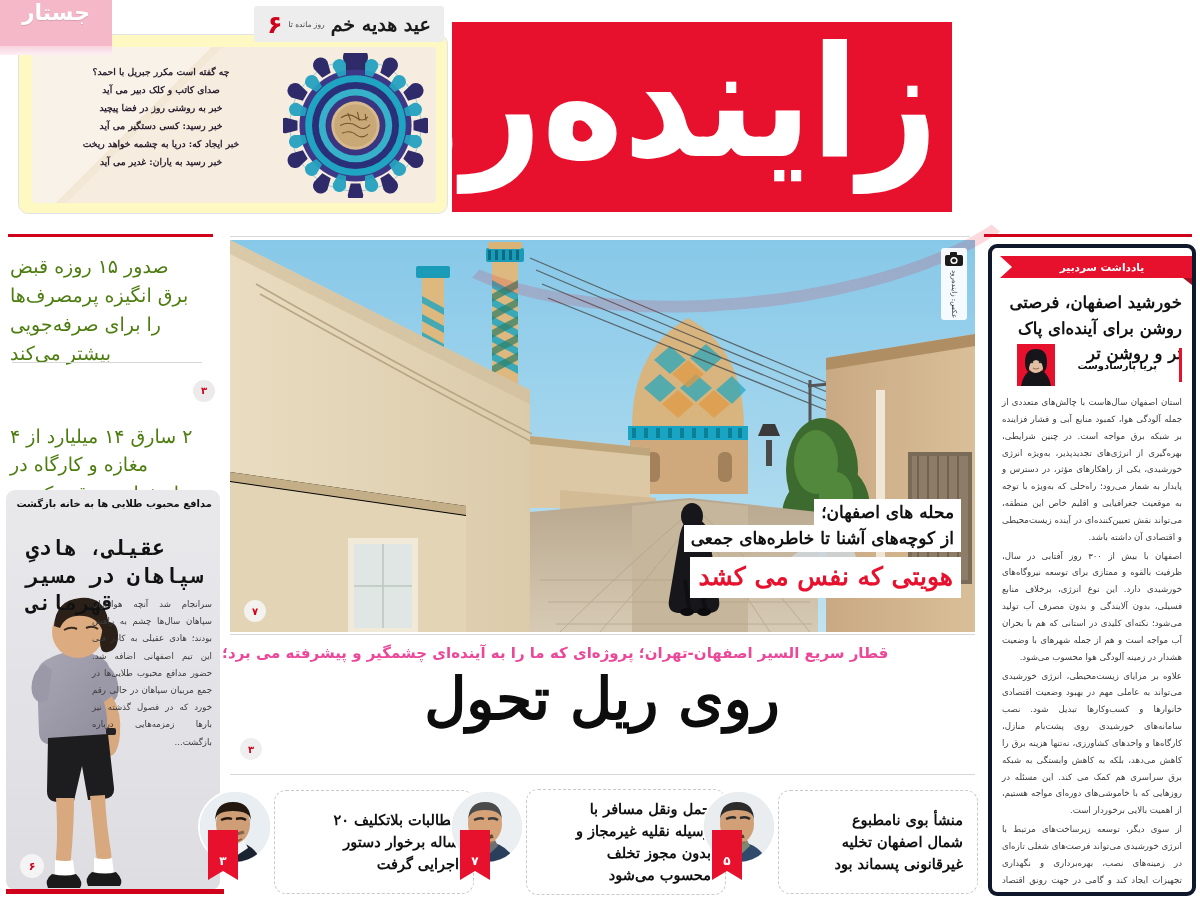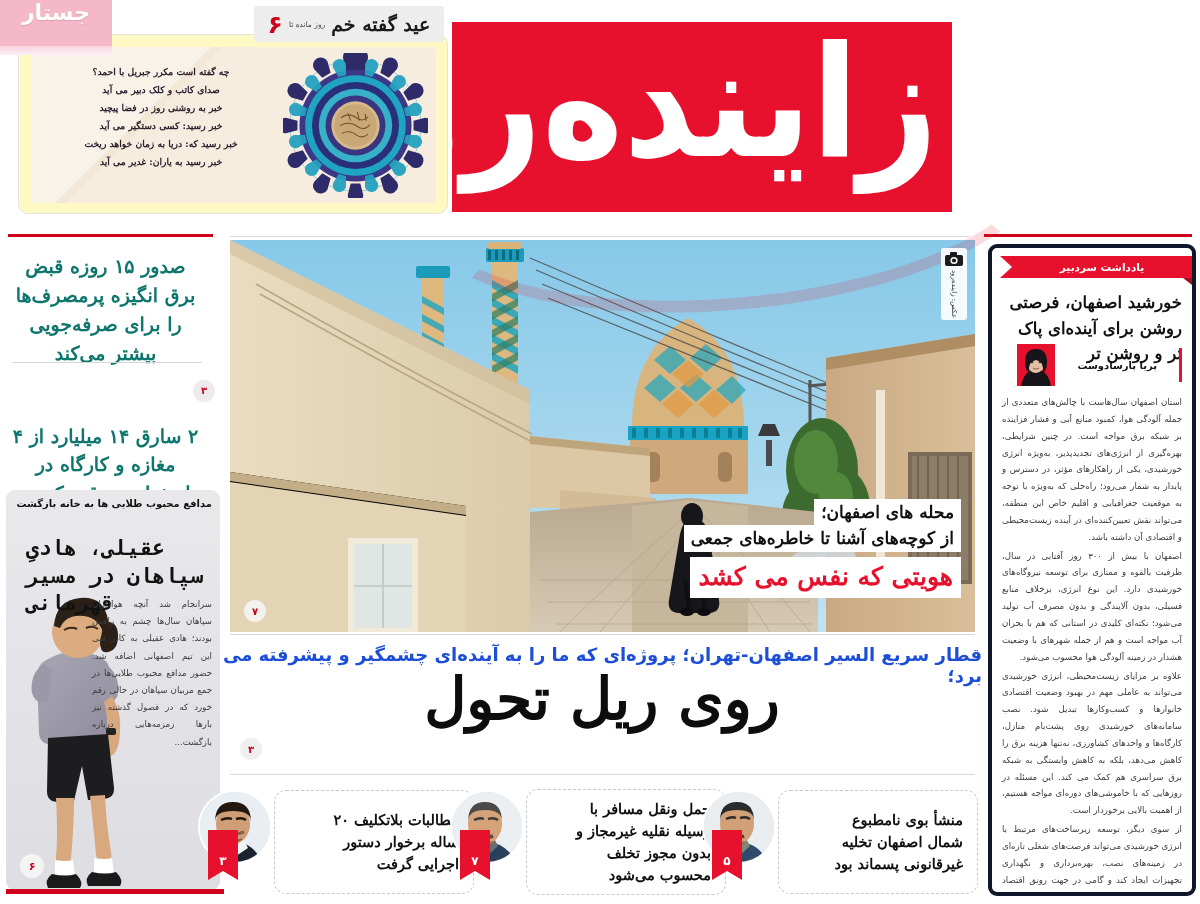--- a/index.html
+++ b/index.html
@@ -99,22 +99,22 @@
   }
   .mastinfo div{ white-space:nowrap; }
 
   
   .rule-red { position:absolute; background:#d0021b; height:3px; }
   .rule-gray{ position:absolute; background:#d8d8d8; height:1px; }
 
   
   .leftcol { position:absolute; left:0; top:240px; width:215px; height:664px; }
   .lhead {
-    padding:12px 14px 10px 10px; text-align:center;
-    font-size:19px; font-weight:700; line-height:1.52; color:#0f766e;
+    padding:12px 14px 10px 10px; text-align:left;
+    font-size:19px; font-weight:400; line-height:1.52; color:#4d7c0f;
     font-family:"DejaVu Serif","Liberation Serif",serif;
   }
   .pagenum {
     width:22px; height:22px; border-radius:50%; background:#eceaea;
     color:#d0021b; font-size:10px; font-weight:700;
     display:flex; align-items:center; justify-content:center;
   }
   .pagenum-wrap{ display:flex; justify-content:flex-start; padding:2px 0 6px 12px; }
 
   
@@ -167,22 +167,22 @@
   }
   .ovl.red span{ color:#e8112d; font-size:25px; padding:2px 8px; }
   .ovl-pnum{
     position:absolute; left:14px; bottom:10px; z-index:6;
     width:22px; height:22px; border-radius:50%; background:rgba(245,245,245,.9);
     color:#d0021b; font-size:10px; font-weight:700;
     display:flex; align-items:center; justify-content:center;
   }
 
   .lead-kicker{
-    position:absolute; left:0; right:0; top:404px; text-align:right;
-    font-size:18px; font-weight:700; color:#1d4ed8;
+    position:absolute; left:0; right:0; top:404px; text-align:left;
+    font-size:15px; font-weight:700; color:#ec4899;
   }
   .lead-title{
     position:absolute; left:0; right:0; top:424px; text-align:center;
     font-size:58px; font-weight:700; color:#0d0d0d; line-height:1.22;
     font-family:"DejaVu Serif","Liberation Serif",serif;
   }
   .lead-pnum{
     position:absolute; left:18px; top:498px;
     width:22px; height:22px; border-radius:50%; background:#efefef;
     color:#d0021b; font-size:10px; font-weight:700;
@@ -263,21 +263,21 @@
 
 <div class="page">
 
   <div class="topband">
 
     <div class="corner-badge">
       <span>جستار</span>
     </div>
 
     <div class="ghadir">
-      <span class="big">عید گفته خم</span>
+      <span class="big">عید هدیه خم</span>
       <span class="lbl">روز مانده تا</span>
       <span class="num">۶</span>
     </div>
 
     <div class="quotecard">
       <div class="quotecard-inner">
         <div class="mandala">
           <svg viewBox="0 0 150 150" width="145" height="145">
             <g transform="translate(75,75)">
               <g>
@@ -394,21 +394,21 @@
                   </g>
               </g>
             </g>
           </svg>
         </div>
         <div class="poem">
           <div>چه گفته است مکرر جبریل با احمد؟</div>
           <div>صدای کاتب و کلک دبیر می آید</div>
           <div>خبر به روشنی روز در فضا پیچید</div>
           <div>خبر رسید: کسی دستگیر می آید</div>
-          <div>خبر رسید که: دریا به زمان خواهد ریخت</div>
+          <div>خبر ایجاد که: دریا به چشمه خواهد ریخت</div>
           <div>خبر رسید به یاران: غدیر می آید</div>
         </div>
       </div>
     </div>
 
     <div class="mast-swoosh-out1"></div>
     <div class="mast-swoosh-out2"></div>
 
     <div class="masthead">
       <div class="swoosh1"></div>

